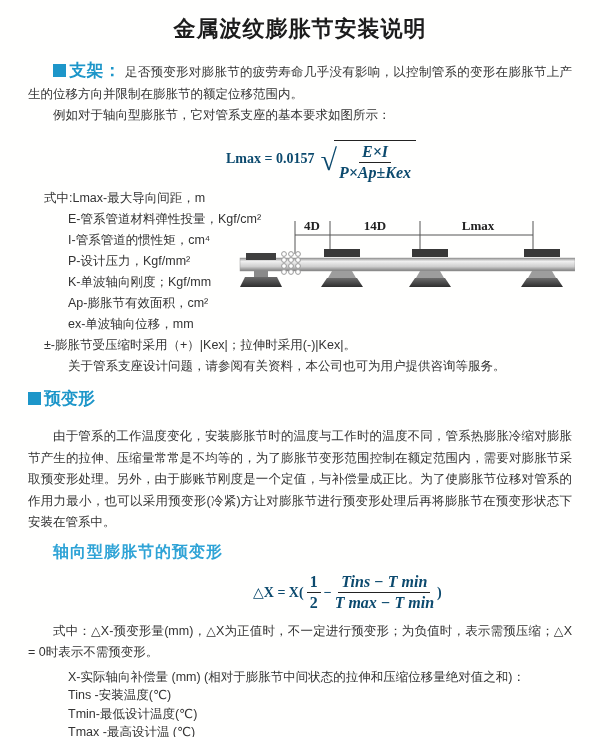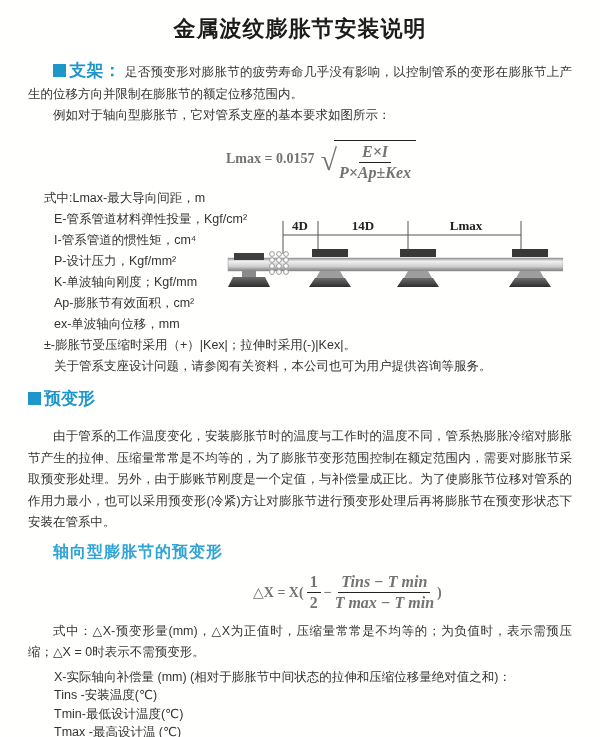--- a/index.html
+++ b/index.html
@@ -33,40 +33,40 @@
     background: #1d96c9; margin-right: 3px; vertical-align: -1px;
   }
   .sec-head-line { margin-top: 10px; margin-bottom: 16px; }
   .subhead {
     color: #2ea3d6; font-size: 16px; font-weight: bold;
     letter-spacing: 1px;
   }
   
   .formula {
     font-family: "Liberation Serif", "DejaVu Serif", serif;
-    font-weight: bold; color: #737373;
+    font-weight: bold; color: #0c4a6e;
     display: inline-flex; align-items: center; font-size: 14px;
   }
   .frac { display: inline-flex; flex-direction: column; align-items: center; line-height: 1.15; font-size: 16px; }
   .frac .num { border-bottom: 1px solid #222; padding: 0 3px 1px 3px; }
   .frac .den { padding-top: 1px; }
   .it { font-style: italic; }
   .radical { font-size: 30px; font-weight: normal; line-height: 0.9; margin: 0 -3px 0 6px; }
   .sqrt-box { border-top: 1.5px solid #222; padding: 2px 5px 0 5px; margin-top: 3px; }
   .f1-wrap { margin: 10px 0 6px 198px; }
   .f2-wrap { margin: 10px 0 8px 225px; }
   
   .defs-zone { position: relative; }
   .def-line { font-size: 12.5px; line-height: 21px; color: #333; }
   .ml8 { margin-left: 16px; }
-  .ml27 { margin-left: 26px; }
+  .ml27 { margin-left: 40px; }
   .def-line-sm { font-size: 12.5px; line-height: 18.5px; color: #333; }
   
   .diagram {
-    position: absolute; left: 198px; top: 28px;
+    position: absolute; left: 210px; top: 28px;
     width: 337px; height: 82px;
   }
   .dim-label {
     font-family: "Liberation Serif", "DejaVu Serif", serif;
     font-weight: bold; font-size: 13px; fill: #222;
   }
 </style>
 </head>
 <body>
 
@@ -186,21 +186,21 @@
       </span>
       <span>−</span>
       <span class="frac" style="margin:0 3px;">
         <span class="num it">Tins − T min</span>
         <span class="den it">T max − T min</span>
       </span>
       <span>)</span>
     </span>
   </div>
 
-  <p class="body-text indent">式中：△X-预变形量(mm)，△X为正值时，压缩量常常是不均等的；为负值时，表示需预压缩；△X = 0时表示不需预变形。</p>
+  <p class="body-text indent">式中：△X-预变形量(mm)，△X为正值时，不一定进行预变形；为负值时，表示需预压缩；△X = 0时表示不需预变形。</p>
 
   <div style="margin-top:4px;">
     <div class="def-line-sm ml27">X-实际轴向补偿量 (mm) (相对于膨胀节中间状态的拉伸和压缩位移量绝对值之和)：</div>
     <div class="def-line-sm ml27">Tins -安装温度(℃)</div>
     <div class="def-line-sm ml27">Tmin-最低设计温度(℃)</div>
     <div class="def-line-sm ml27">Tmax -最高设计温 (℃)</div>
     <div class="def-line-sm ml27">Tmax &gt; Tins ≥ Tmin</div>
     <div class="def-line-sm ml27">一般变形和受力情况下，不一定进行预变形，足否预变形对膨胀节的疲劳寿命几乎没有影响。</div>
   </div>
 

